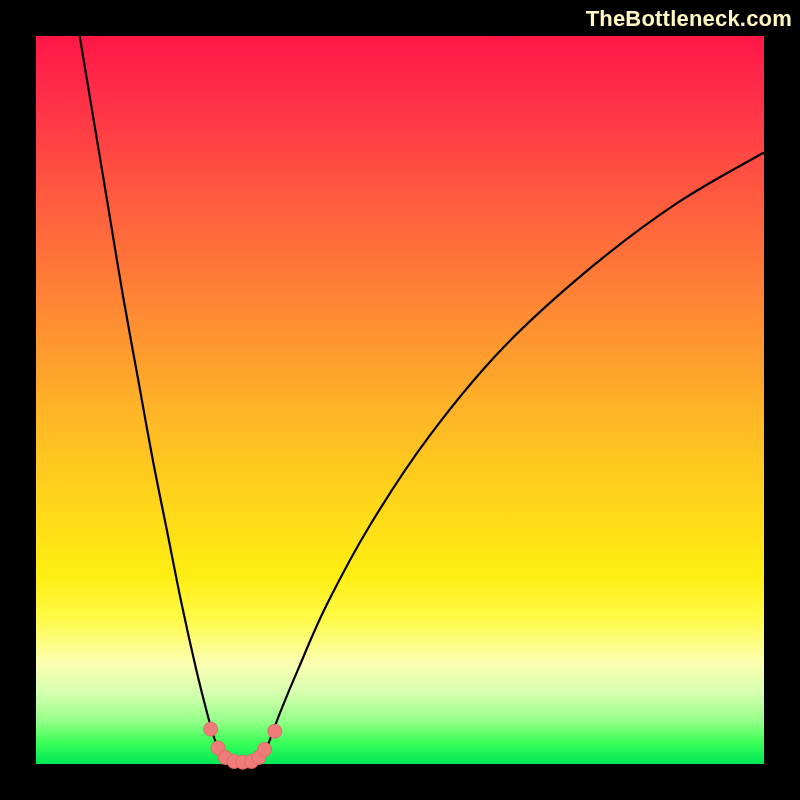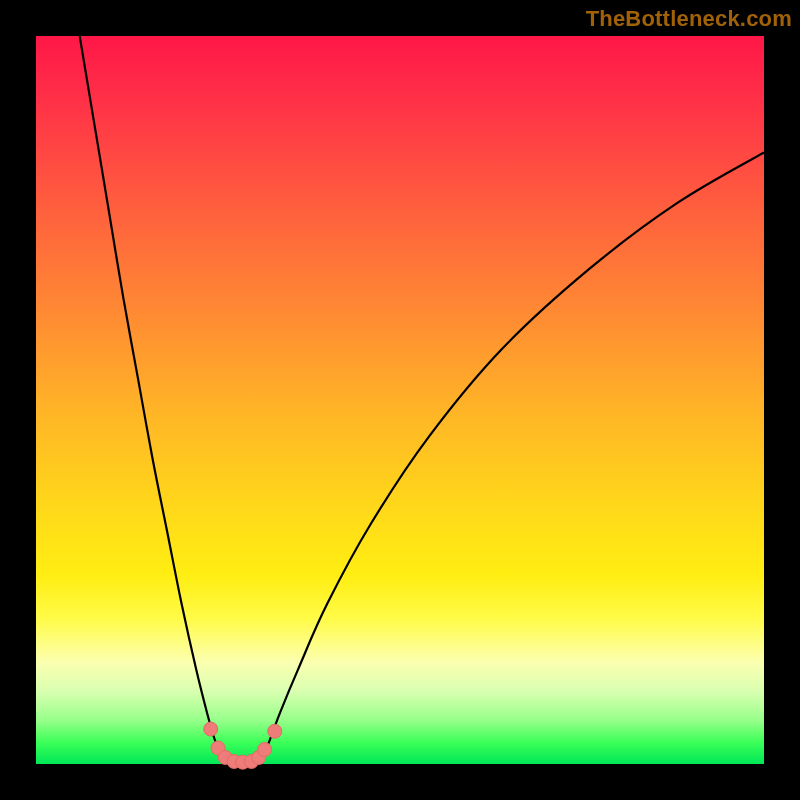--- a/index.html
+++ b/index.html
@@ -37,21 +37,21 @@
       #fcffb0 86%,
       #d9ffb0 90%,
       #97ff8a 94%,
       #3cff58 97%,
       #00e756 100%);
   }
   .watermark {
     position: absolute;
     top: 6px;
     right: 8px;
-    color: #a16207;
+    color: #fef9c3;
     font-size: 22px;
     font-weight: 600;
     letter-spacing: 0.2px;
     user-select: none;
   }
   svg.curve {
     position: absolute;
     left: 0;
     top: 0;
     width: 728px;

